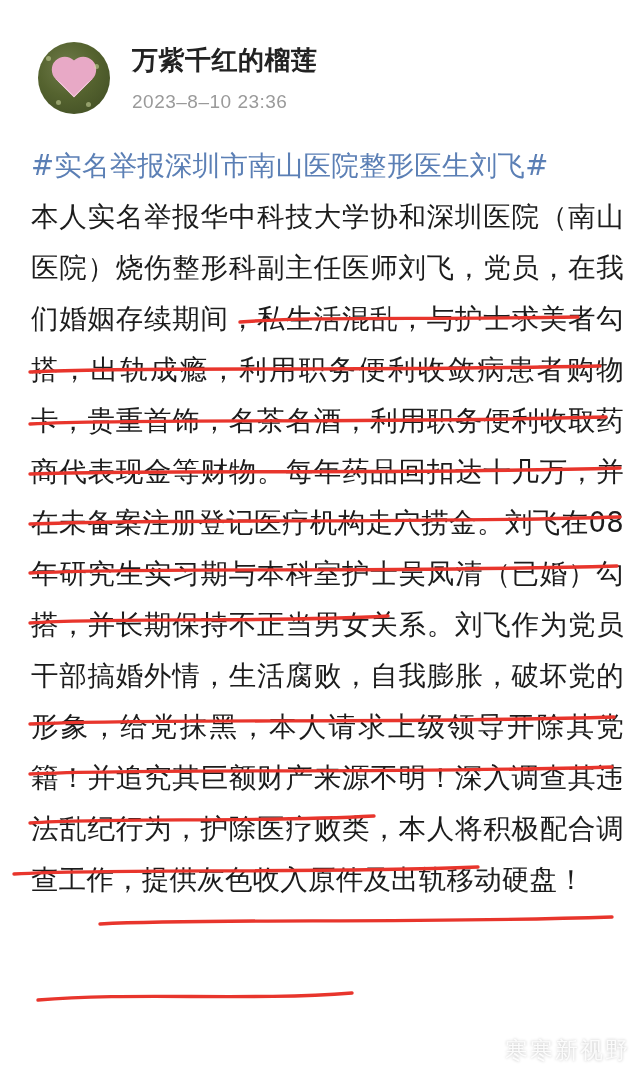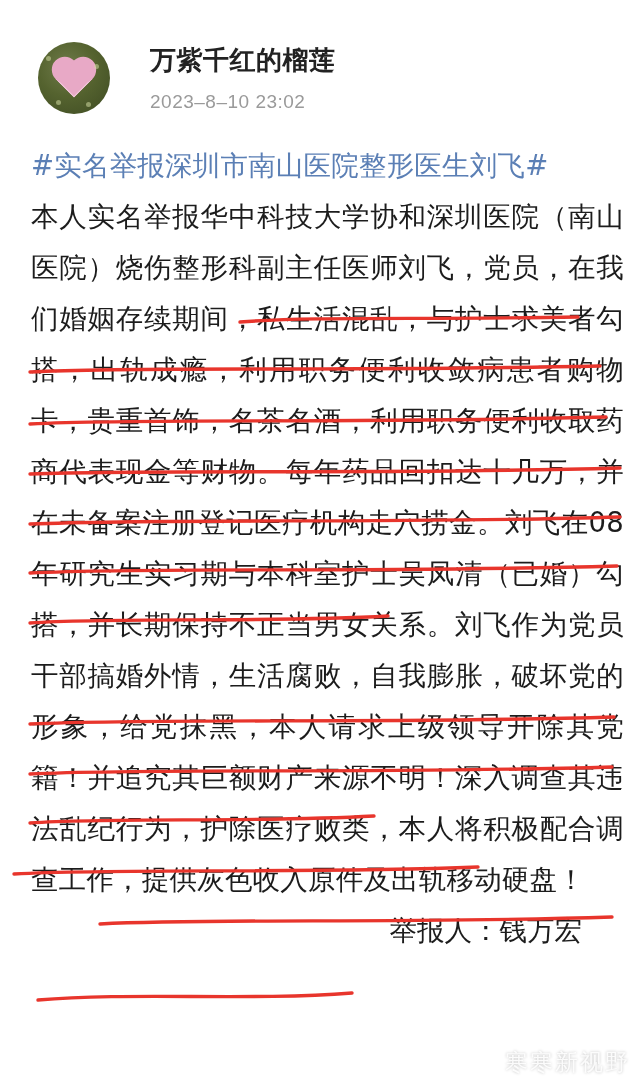--- a/index.html
+++ b/index.html
@@ -64,21 +64,21 @@
   .avatar .heart:after { top: 0; left: 13px; }
   .avatar .speck {
     position: absolute;
     width: 5px; height: 5px;
     background: #cfd8a0;
     border-radius: 50%;
     opacity: .55;
   }
 
   .head-text {
-    margin-left: 40px;
+    margin-left: 22px;
     padding-top: 4px;
   }
   .username {
     font-size: 26px;
     color: #222222;
     font-weight: bold;
     letter-spacing: .5px;
     line-height: 32px;
   }
   .timestamp {
@@ -126,21 +126,21 @@
     width: 640px;
     height: 1086px;
     pointer-events: none;
     z-index: 3;
   }
 
   
   .watermark {
     position: absolute;
     right: 10px;
-    bottom: 8px;
+    bottom: 20px;
     font-size: 23px;
     color: rgba(255,255,255,0.88);
     text-shadow: 0 0 3px rgba(0,0,0,0.25);
     letter-spacing: 2px;
     z-index: 4;
     font-family: "DejaVu Sans", "Liberation Sans", sans-serif;
   }
 </style>
 </head>
 <body>
@@ -150,30 +150,29 @@
   <div class="header">
     <div class="avatar">
       <span class="heart"></span>
       <span class="speck" style="left:8px;top:14px"></span>
       <span class="speck" style="left:56px;top:22px"></span>
       <span class="speck" style="left:18px;top:58px"></span>
       <span class="speck" style="left:48px;top:60px"></span>
     </div>
     <div class="head-text">
       <div class="username">万紫千红的榴莲</div>
-      <div class="timestamp">2023–8–10 23:02</div>
+      <div class="timestamp">2023–8–10 23:36</div>
     </div>
   </div>
 
   <div class="body-wrap">
     <div class="content">
       <span class="hashtag">#实名举报深圳市南山医院整形医生刘飞#</span>
       <span>本人实名举报华中科技大学协和深圳医院（南山医院）烧伤整形科副主任医师刘飞，党员，在我们婚姻存续期间，私生活混乱，与护士求美者勾搭，出轨成瘾，利用职务便利收敛病患者购物卡，贵重首饰，名茶名酒，利用职务便利收取药商代表现金等财物。每年药品回扣达十几万，并在未备案注册登记医疗机构走穴捞金。刘飞在08年研究生实习期与本科室护士吴凤清（已婚）勾搭，并长期保持不正当男女关系。刘飞作为党员干部搞婚外情，生活腐败，自我膨胀，破坏党的形象，给党抹黑，本人请求上级领导开除其党籍！并追究其巨额财产来源不明！深入调查其违法乱纪行为，护除医疗败类，本人将积极配合调查工作，提供灰色收入原件及出轨移动硬盘！</span>
     </div>
-    <div class="sign">举报人：钱万宏</div>
   </div>
 
   <svg class="marks" viewBox="0 0 640 1086" xmlns="http://www.w3.org/2000/svg" fill="none">
     <g stroke="#e8352c" stroke-width="3.4" stroke-linecap="round">
       <path d="M240 322 C320 316, 420 320, 578 317"></path>
       <path d="M30 372 C140 366, 320 372, 600 366"></path>
       <path d="M30 424 C150 418, 330 424, 606 417"></path>
       <path d="M30 474 C170 469, 380 475, 620 468"></path>
       <path d="M30 524 C180 518, 390 524, 620 517"></path>
       <path d="M30 573 C160 567, 360 573, 617 566"></path>

